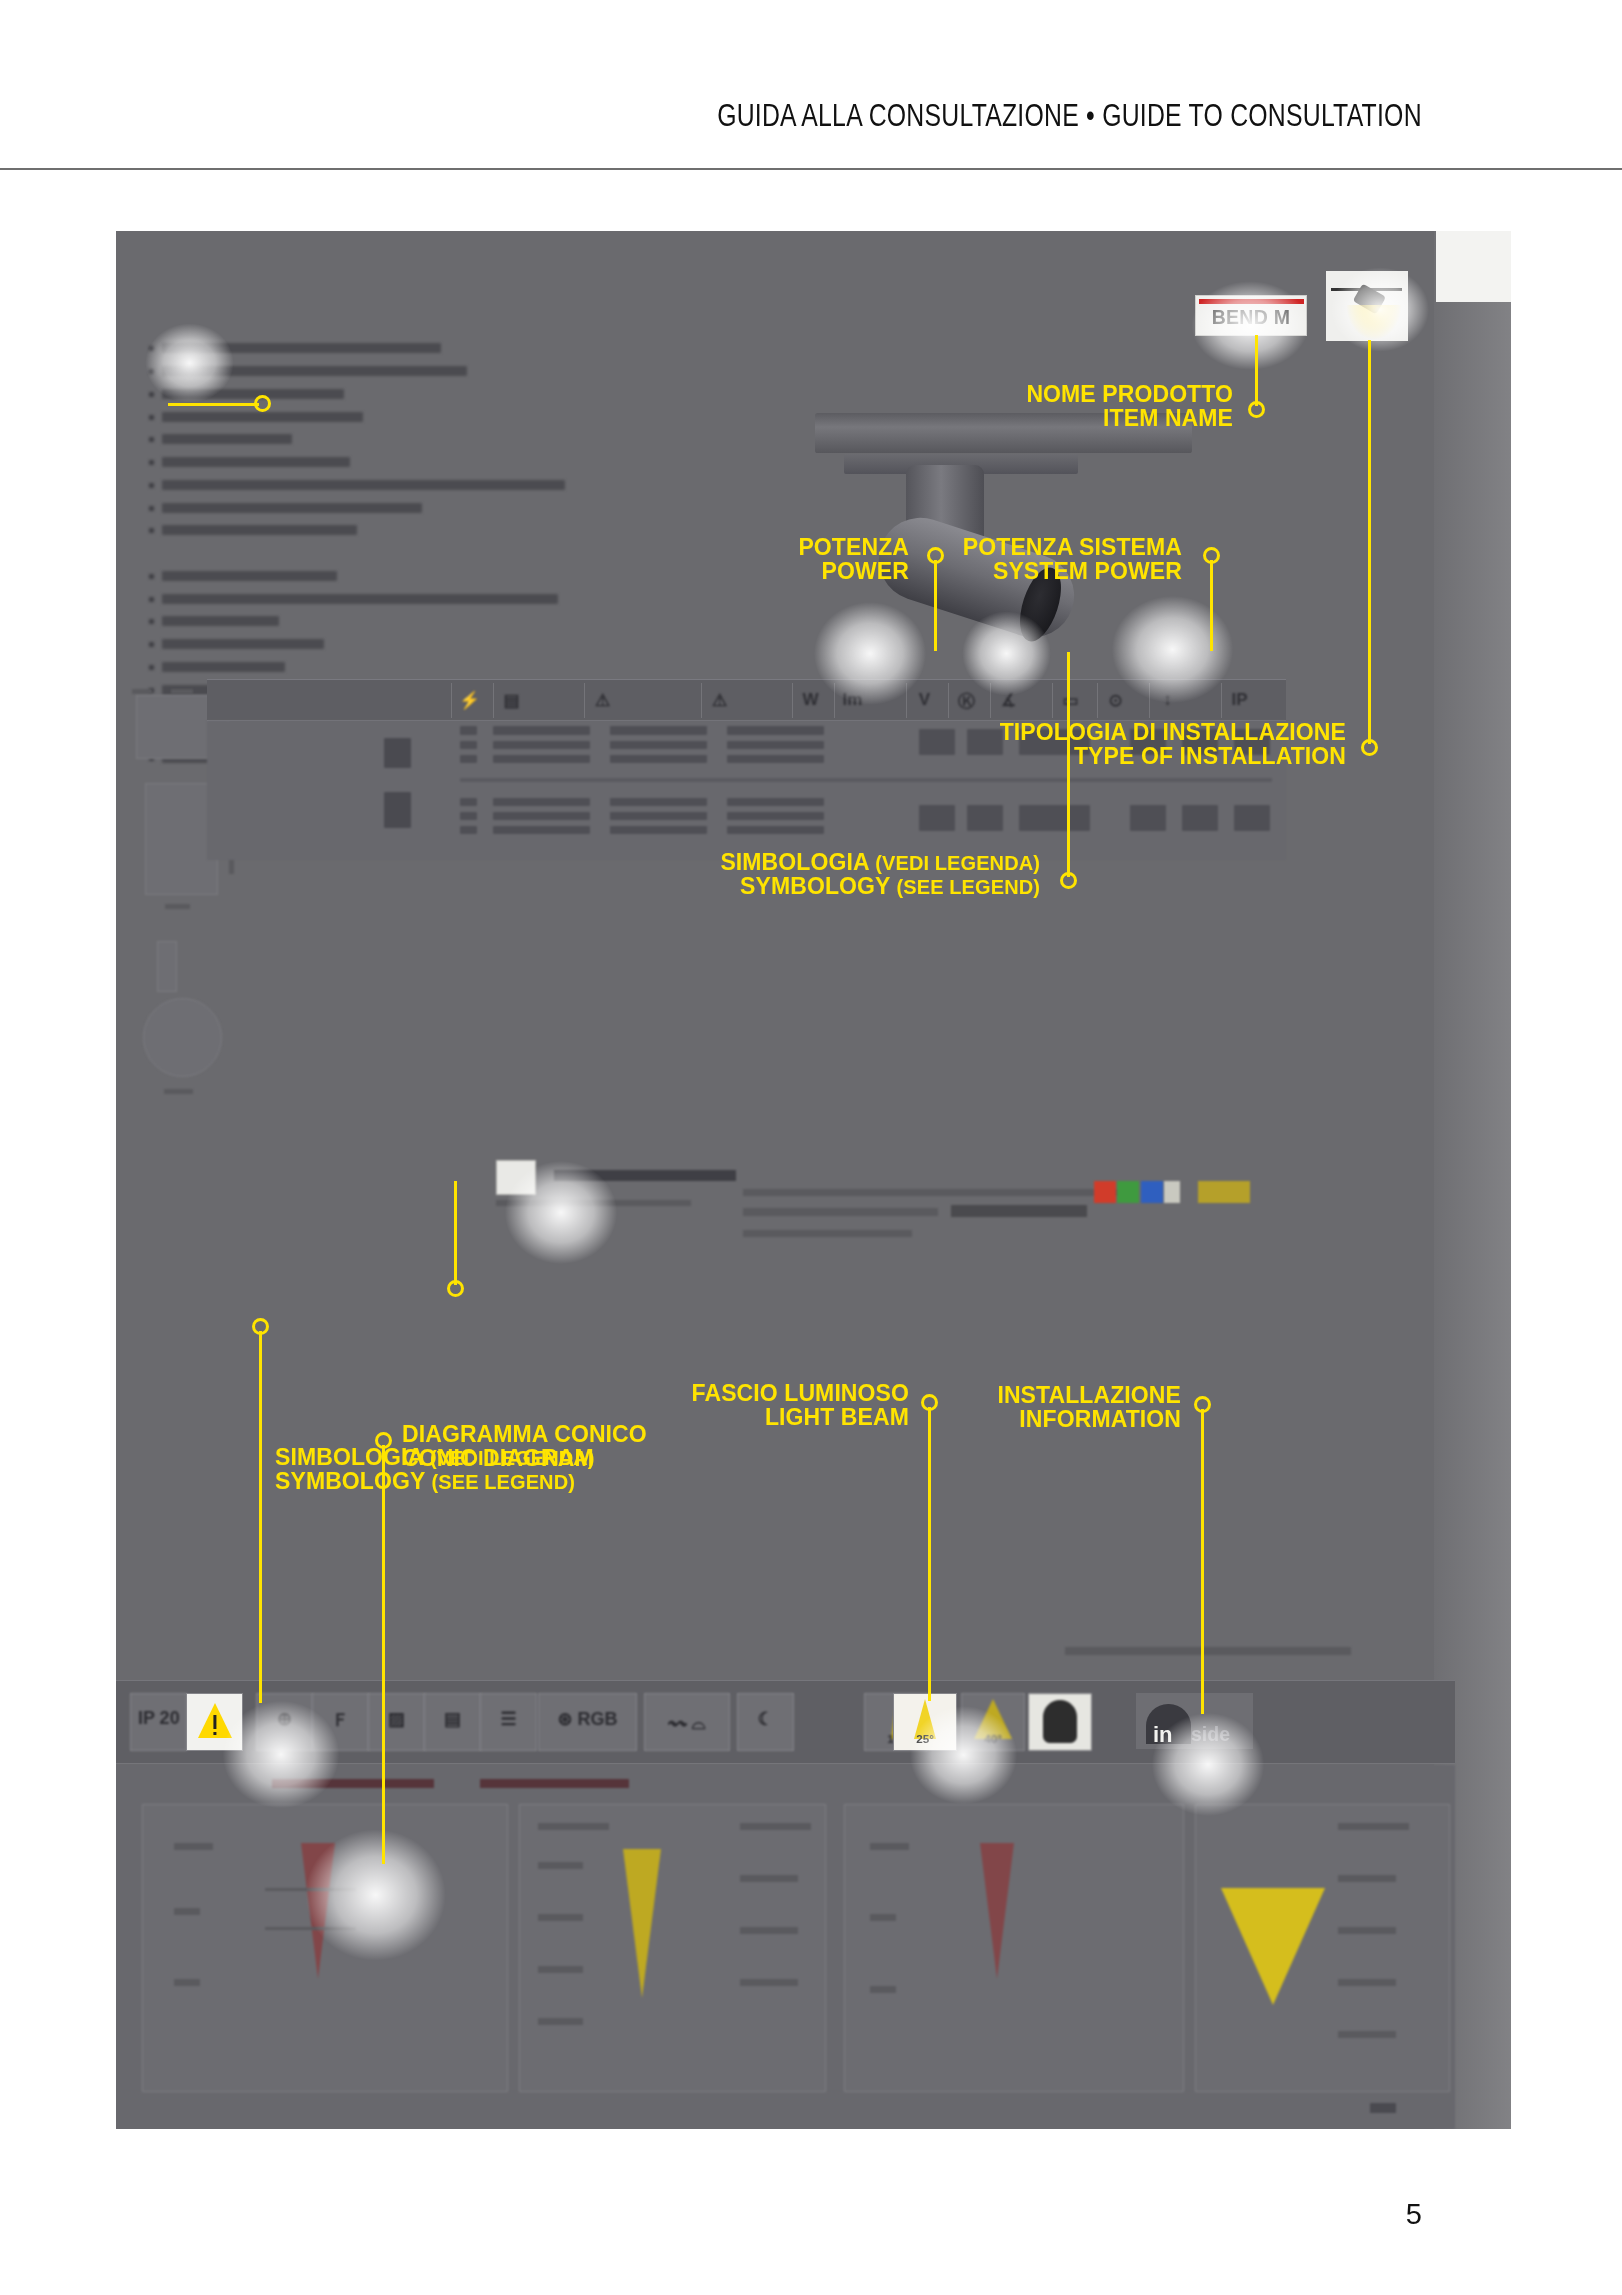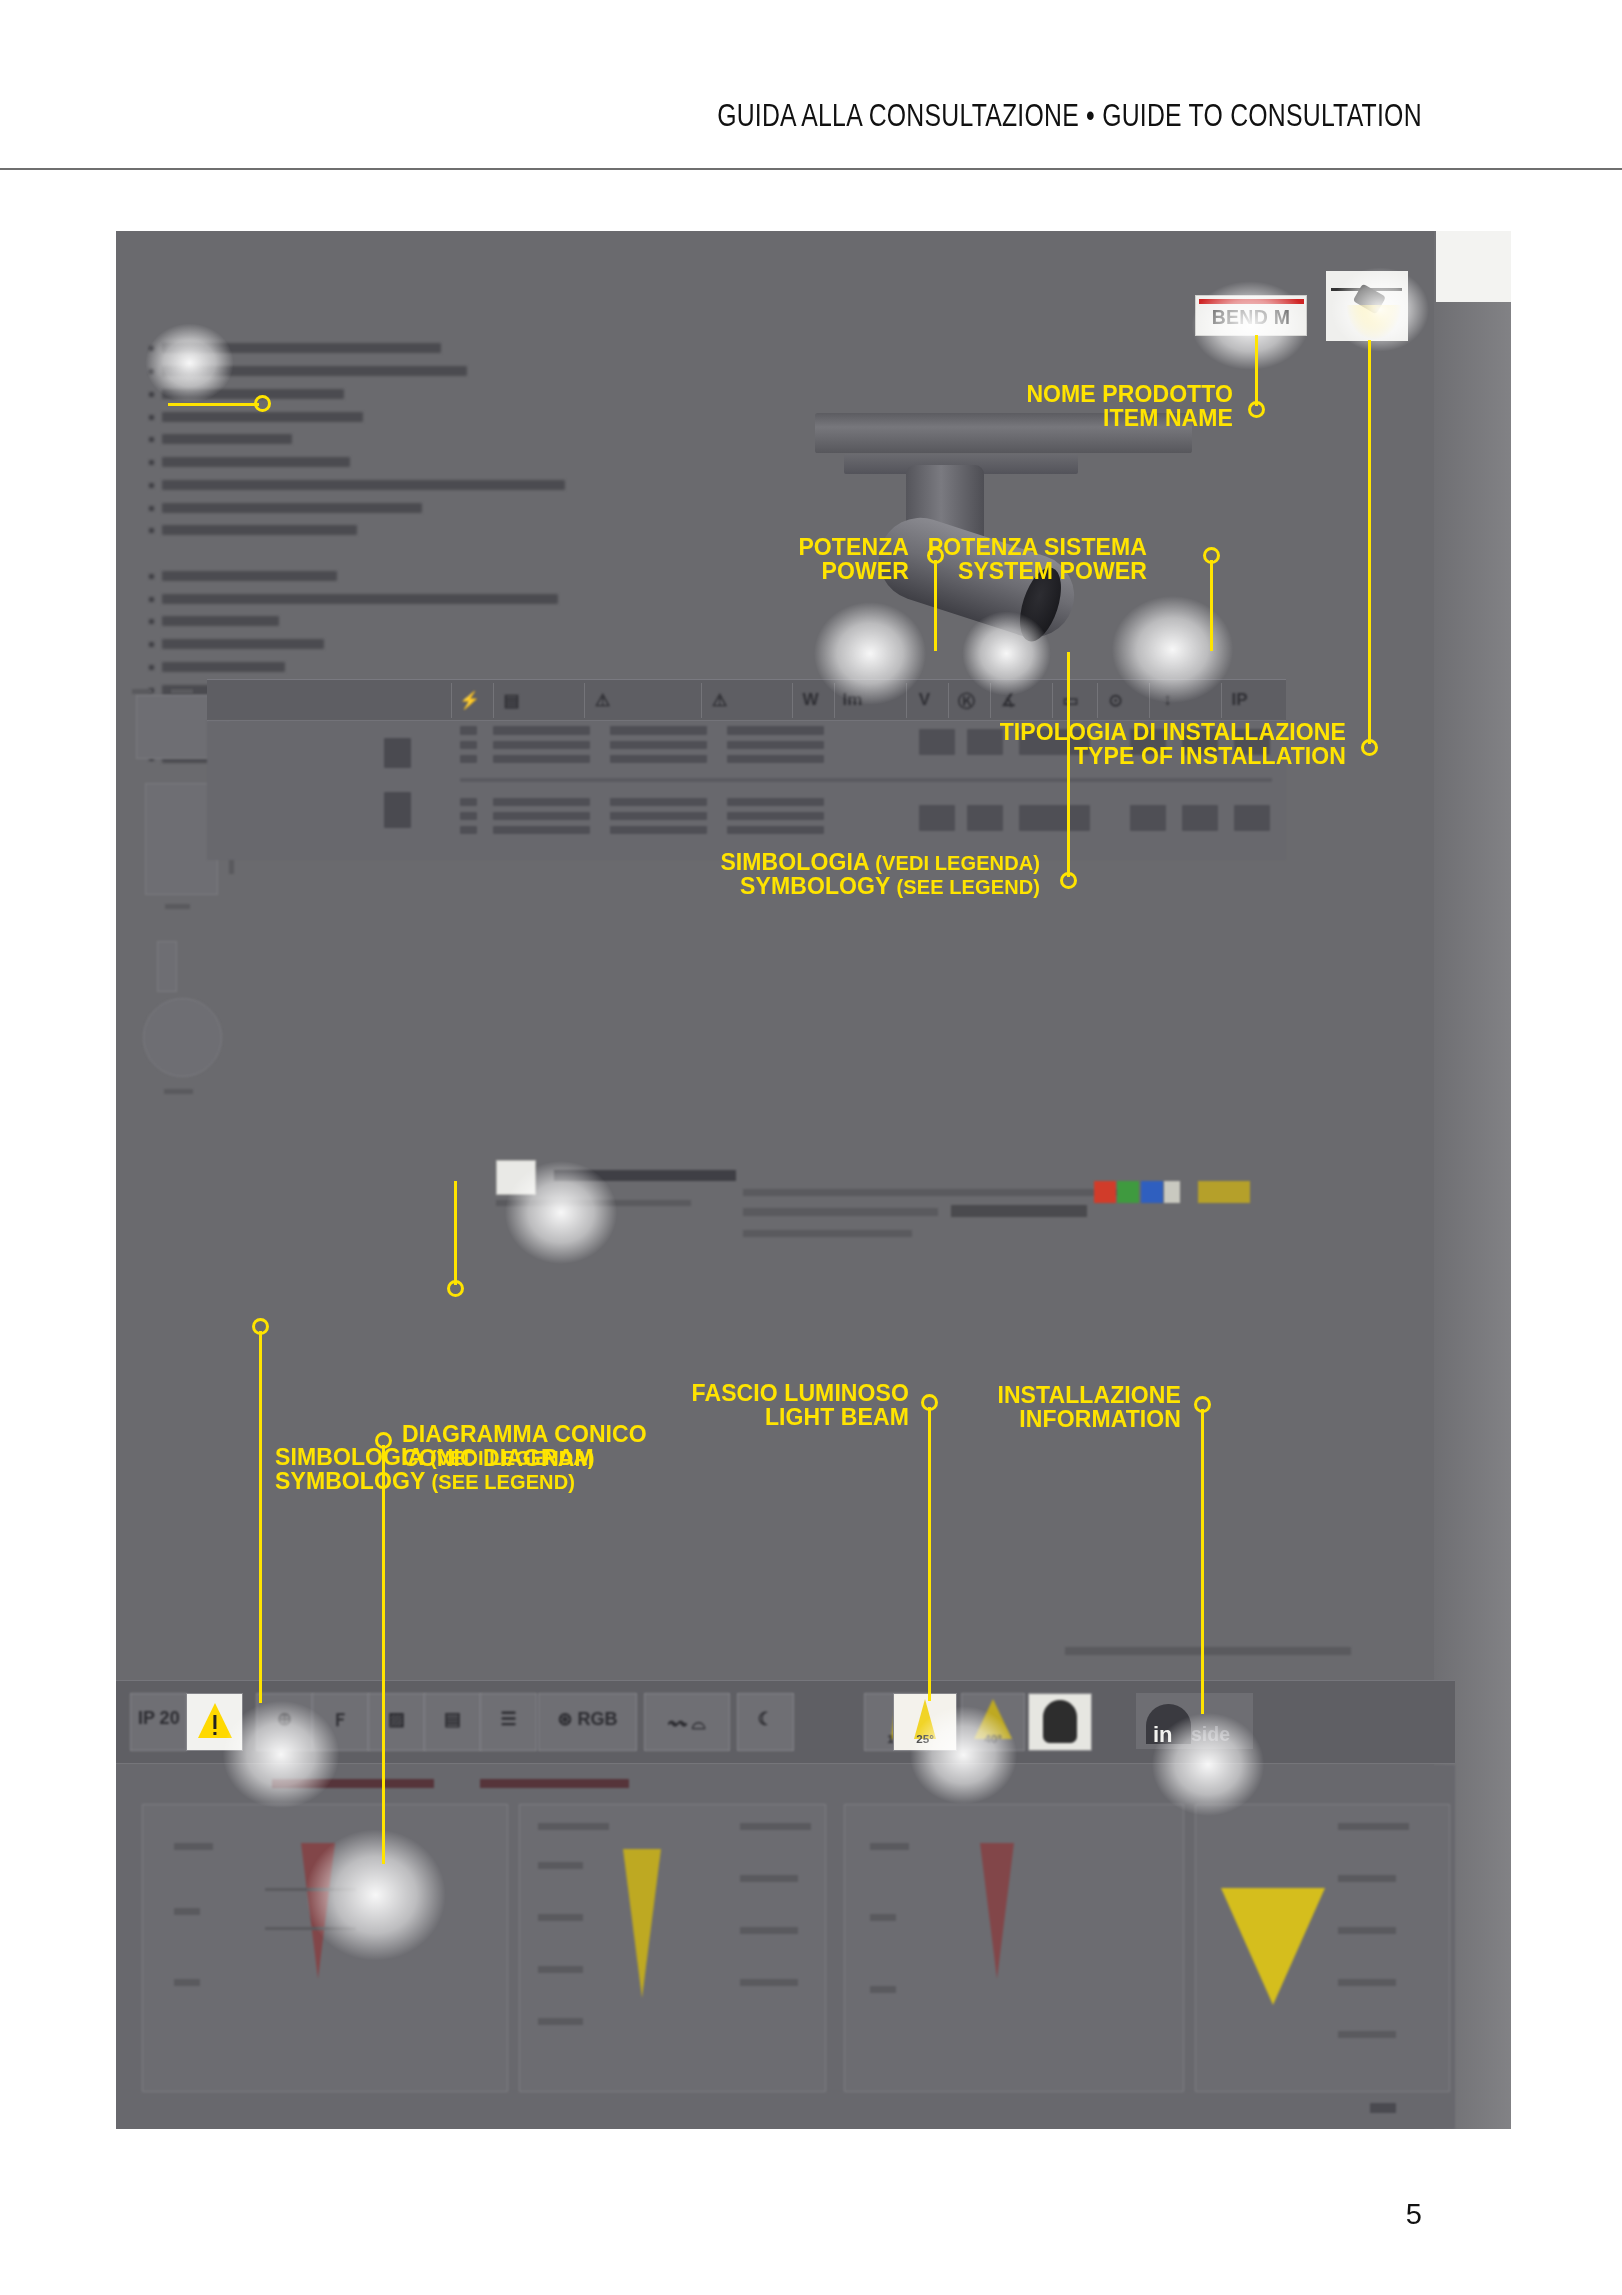--- a/index.html
+++ b/index.html
@@ -581,21 +581,21 @@
   <div class="callout right" style="left:689px;top:489px;width:541px;">
     <span class="l1">TIPOLOGIA DI INSTALLAZIONE</span>
     <span class="l2">TYPE OF INSTALLATION</span>
   </div>
 
   <div class="callout right" style="left:572px;top:304px;width:221px;">
     <span class="l1">POTENZA</span>
     <span class="l2">POWER</span>
   </div>
 
-  <div class="callout right" style="left:732px;top:304px;width:299px;">
+  <div class="callout right" style="left:767px;top:304px;width:299px;">
     <span class="l1">POTENZA SISTEMA</span>
     <span class="l2">SYSTEM POWER</span>
   </div>
 
   <div class="callout right" style="left:455px;top:619px;width:469px;">
     <span class="l1">
       <span>SIMBOLOGIA</span>
       <span class="sm">(VEDI LEGENDA)</span>
     </span>
     <span class="l2">

